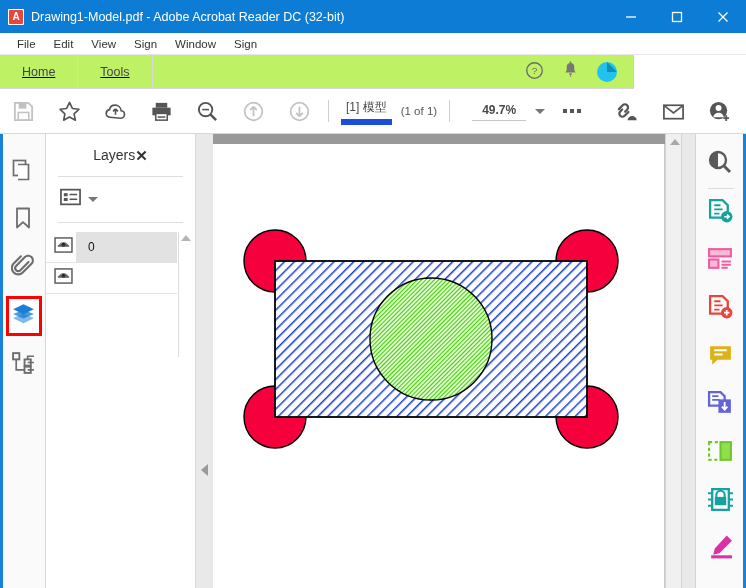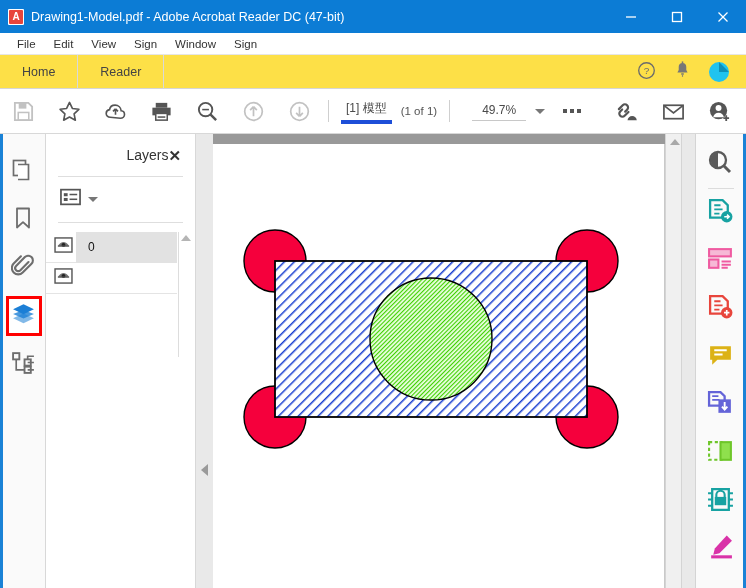--- a/index.html
+++ b/index.html
@@ -42,23 +42,23 @@
     position: absolute; left: 0; top: 33px; width: 746px; height: 22px;
     background: #fff; display: flex; align-items: center; padding-left: 8px;
     border-bottom: 1px solid #e6e6e6;
   }
   .menubar .mi {
     font-size: 11.5px; color: #333; padding: 2px 9px; white-space: nowrap;
   }
 
   
   .tabstrip {
-    position: absolute; left: 0; top: 55px; width: 746px; height: 34px;
-    background: #fde047; border-bottom: 1px solid #d6d6d6;
-    display: flex; align-items: stretch;
+    position: absolute; left: 0; top: 55px; width: 634px; height: 34px;
+    background: #bef264; border-bottom: 1px solid #d6d6d6;
+    display: flex; align-items: stretch; text-decoration: underline;
   }
   .tabstrip .navtab {
     display: flex; align-items: center; padding: 0 22px; font-size: 12.5px;
     color: #444; border-right: 1px solid #d9d9d9;
   }
   .tabstrip .doctab {
     display: flex; align-items: center; gap: 8px; padding: 0 14px 0 16px;
     background: #fff; font-size: 12.5px; color: #333;
     border-right: 1px solid #d0d0d0; border-left: 1px solid #d0d0d0;
     max-width: 170px;
@@ -81,25 +81,25 @@
   
   .toolbar {
     position: absolute; left: 0; top: 89px; width: 746px; height: 45px;
     background: #fff; border-bottom: 1px solid #d8d8d8;
     display: flex; align-items: center;
   }
   .tbicon { width: 46px; height: 45px; display: flex; align-items: center; justify-content: center; }
   .tbsep { width: 1px; height: 22px; background: #cfcfcf; margin: 0 6px; }
   .pagebox { display: flex; align-items: center; gap: 9px; margin-left: 6px; }
   .pagebox .pagelabel {
-    font-size: 12px; color: #4a4a4a; border-bottom: 4px solid #1d4ed8;
+    font-size: 12px; color: #4a4a4a; border-bottom: 6px solid #1d4ed8;
     padding: 2px 5px 3px 5px;
   }
   .pagebox .pagecount { font-size: 11.5px; color: #555; }
-  .zoombox { display: flex; align-items: center; gap: 9px; margin-left: 16px; }
+  .zoombox { display: flex; align-items: center; gap: 9px; margin-left: 16px; font-weight: bold; }
   .zoombox .zval {
     font-size: 12px; color: #4a4a4a; border-bottom: 1px solid #c8c8c8;
     padding: 2px 10px 3px 10px;
   }
   .caret { width: 0; height: 0; border-left: 5px solid transparent;
            border-right: 5px solid transparent; border-top: 5px solid #777; }
   .dots { display: flex; gap: 3px; margin-left: 18px; }
   .dots i { width: 4px; height: 4px; background: #555; display: block; }
   .tbright { position: absolute; right: 4px; top: 0; height: 45px; display: flex; align-items: center; }
 
@@ -121,21 +121,21 @@
     border: 3px solid #ff0000; background: #fff;
   }
   .railbtn.sel svg { position: relative; z-index: 2; }
 
   
   .layerpanel {
     position: absolute; left: 46px; top: 134px; width: 150px; height: 454px;
     background: #fff; border-right: 1px solid #d8d8d8;
   }
   .lp-head {
-    display: flex; align-items: center; justify-content: flex-end;
+    display: flex; align-items: center; justify-content: center;
     padding: 13px 14px 0 14px;
   }
   .lp-title { font-size: 14px; color: #333; }
   .lp-close { font-size: 15px; color: #333; font-weight: bold; line-height: 1; }
   .lp-rule { height: 1px; background: #dedede; margin: 13px 12px 0 12px; }
   .lp-opts { display: flex; align-items: center; gap: 7px; padding: 11px 0 0 14px; }
   .lp-rule2 { height: 1px; background: #dedede; margin: 12px 12px 0 12px; }
   .lp-list { position: relative; margin-top: 9px; }
   .lp-scrollcol {
     position: absolute; right: 4px; top: 0; width: 13px; height: 125px;
@@ -203,21 +203,21 @@
   .rrbtn { width: 48px; height: 48px; display: flex; align-items: center; justify-content: center; }
   .rr-rule { height: 1px; background: #dcdcdc; margin: 0 12px; }
 </style>
 </head>
 <body>
 
 <div id="app">
 
   <div class="titlebar">
     <div class="appicon"></div>
-    <div class="title">Drawing1-Model.pdf - Adobe Acrobat Reader DC (47-bit)</div>
+    <div class="title">Drawing1-Model.pdf - Adobe Acrobat Reader DC (32-bit)</div>
     <div class="wincontrols">
       <div class="wbtn">
         <svg width="12" height="12" viewBox="0 0 12 12">
             <line x1="1" y1="6" x2="11" y2="6" stroke="#fff" stroke-width="1.3"></line>
           </svg>
       </div>
       <div class="wbtn">
         <svg width="12" height="12" viewBox="0 0 12 12">
             <rect x="1.5" y="1.5" width="9" height="9" fill="none" stroke="#fff" stroke-width="1.3"></rect>
           </svg>
@@ -235,21 +235,21 @@
     <div class="mi">File</div>
     <div class="mi">Edit</div>
     <div class="mi">View</div>
     <div class="mi">Sign</div>
     <div class="mi">Window</div>
     <div class="mi">Sign</div>
   </div>
 
   <div class="tabstrip">
     <div class="navtab">Home</div>
-    <div class="navtab">Reader</div>
+    <div class="navtab">Tools</div>
     <div class="tabright">
       <span>
         <svg width="19" height="19" viewBox="0 0 20 20">
             <circle cx="10" cy="10" r="8.2" fill="none" stroke="#6b6b6b" stroke-width="1.4"></circle>
             <text x="10" y="14.2" font-size="10.5" text-anchor="middle" fill="#6b6b6b" font-family="Liberation Sans, sans-serif">?</text>
           </svg>
       </span>
       <span>
         <svg width="17" height="18" viewBox="0 0 18 19">
             <path d="M9 2c-2.4 0-4 1.7-4 4v3.4L3.6 12.2h10.8L13 9.4V6c0-2.3-1.6-4-4-4z" fill="#777"></path>

